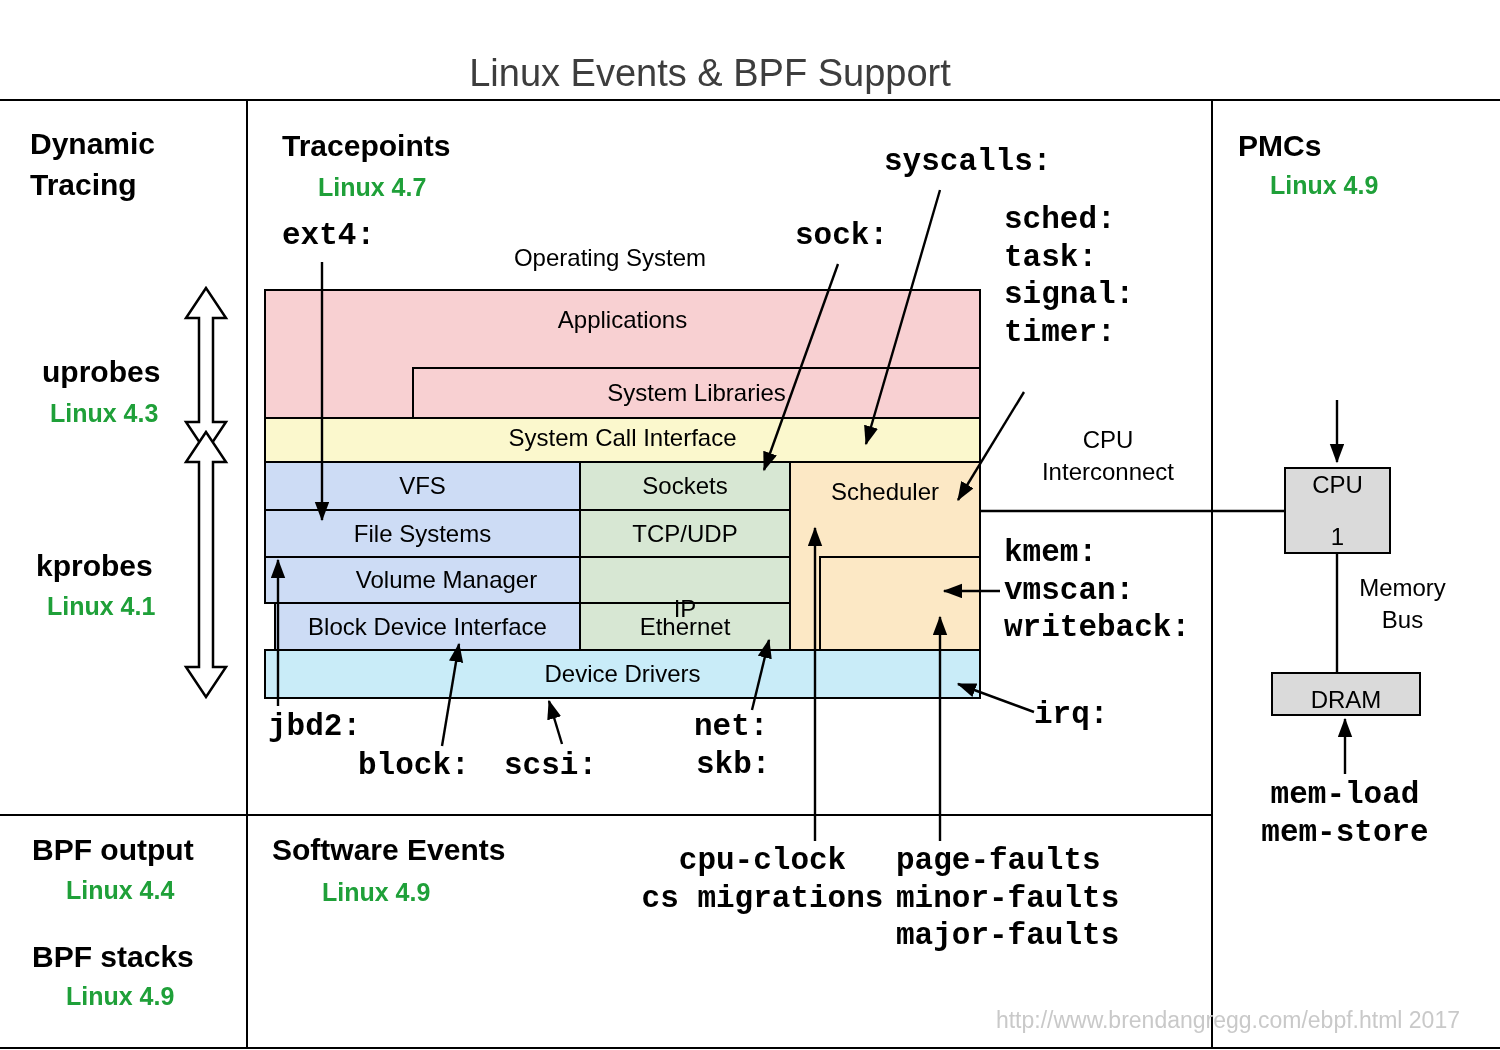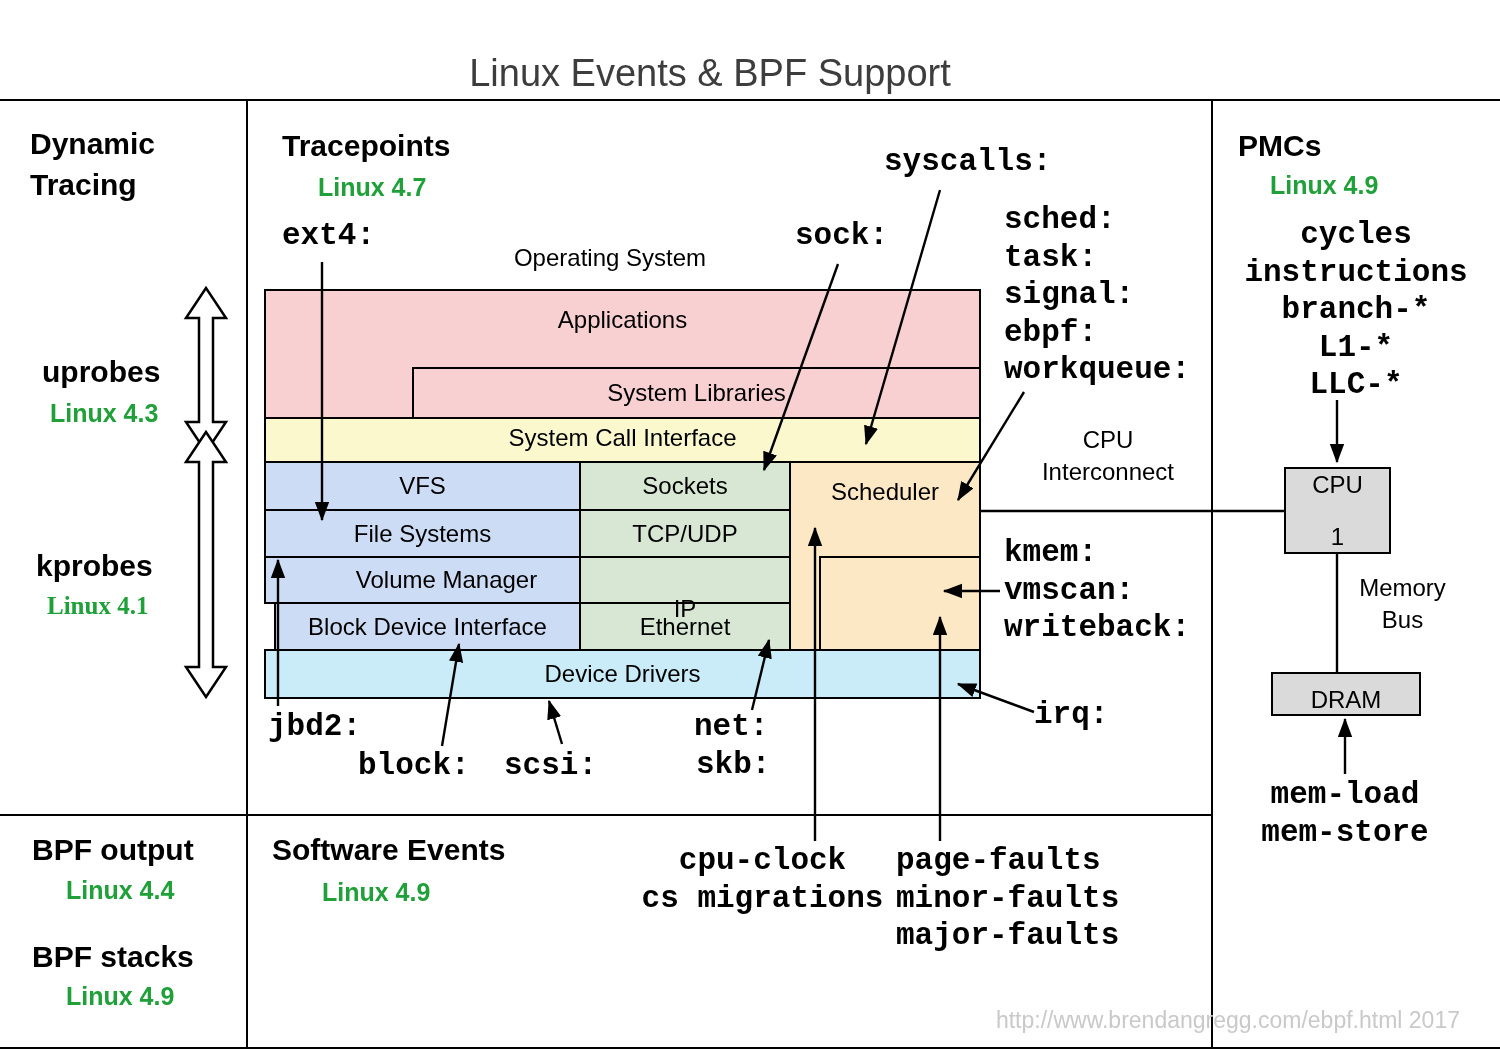--- a/index.html
+++ b/index.html
@@ -82,36 +82,35 @@
     <line class="arr" x1="1337" y1="400" x2="1337" y2="462"></line>
     <line class="arr" x1="1345" y1="774" x2="1345" y2="719"></line>
   </svg>
 
   <div class="abs title center" style="left:0;top:52px;width:1420px;">Linux Events &amp; BPF Support</div>
 
   <div class="abs h wrap2" style="left:30px;top:124px;width:165px;">Dynamic Tracing</div>
   <div class="abs h" style="left:42px;top:352px;">uprobes</div>
   <div class="abs ver" style="left:50px;top:399px;">Linux 4.3</div>
   <div class="abs h" style="left:36px;top:546px;">kprobes</div>
-  <div class="abs ver" style="left:47px;top:592px;font-family:Liberation Serif, serif;">Linux 4.1</div>
+  <div class="abs ver" style="left:47px;top:592px;">Linux 4.1</div>
 
   <div class="abs h" style="left:282px;top:126px;">Tracepoints</div>
   <div class="abs ver" style="left:318px;top:173px;">Linux 4.7</div>
 
   <div class="abs mono" style="left:282px;top:218px;">ext4:</div>
   <div class="abs plain" style="left:265px;top:242px;width:690px;">Operating System</div>
   <div class="abs mono" style="left:795px;top:218px;">sock:</div>
   <div class="abs mono" style="left:884px;top:144px;">syscalls:</div>
 
   <div class="abs" style="left:1004px;top:201px;">
     <div class="mono lh">sched:</div>
     <div class="mono lh">task:</div>
     <div class="mono lh">signal:</div>
-    <div class="mono lh">ebpf:</div>
-    <div class="mono lh">workqueue:</div>
+    <div class="mono lh">timer:</div>
   </div>
 
   <div class="abs plain" style="left:1028px;top:424px;width:160px;">CPU Interconnect</div>
 
   <div class="abs" style="left:1004px;top:534px;">
     <div class="mono lh">kmem:</div>
     <div class="mono lh">vmscan:</div>
     <div class="mono lh">writeback:</div>
   </div>
 
@@ -132,27 +131,20 @@
   <div class="abs boxlbl" style="left:580px;top:462px;width:210px;height:48px;">Sockets</div>
   <div class="abs boxlbl" style="left:580px;top:510px;width:210px;height:47px;">TCP/UDP</div>
   <div class="abs boxlbl" style="left:580px;top:557px;width:210px;height:46px;margin-top:29px;">IP</div>
   <div class="abs boxlbl" style="left:580px;top:603px;width:210px;height:47px;">Ethernet</div>
   <div class="abs boxlbl" style="left:790px;top:468px;width:190px;height:48px;">Scheduler</div>
   <div class="abs boxlbl" style="left:265px;top:650px;width:715px;height:48px;">Device Drivers</div>
 
   <div class="abs h" style="left:1238px;top:126px;">PMCs</div>
   <div class="abs ver" style="left:1270px;top:171px;">Linux 4.9</div>
 
-  <div class="abs center" style="left:1232px;top:216px;width:248px;">
-    <div class="mono lh">cycles</div>
-    <div class="mono lh">instructions</div>
-    <div class="mono lh">branch-*</div>
-    <div class="mono lh">L1-*</div>
-    <div class="mono lh">LLC-*</div>
-  </div>
 
   <div class="abs boxlbl col" style="left:1285px;top:468px;width:105px;height:85px;gap:21px;">
     <span>CPU</span>
     <span>1</span>
   </div>
 
   <div class="abs plain" style="left:1350px;top:572px;width:105px;">Memory Bus</div>
 
   <div class="abs boxlbl" style="left:1272px;top:673px;width:148px;height:54px;">DRAM</div>
 

